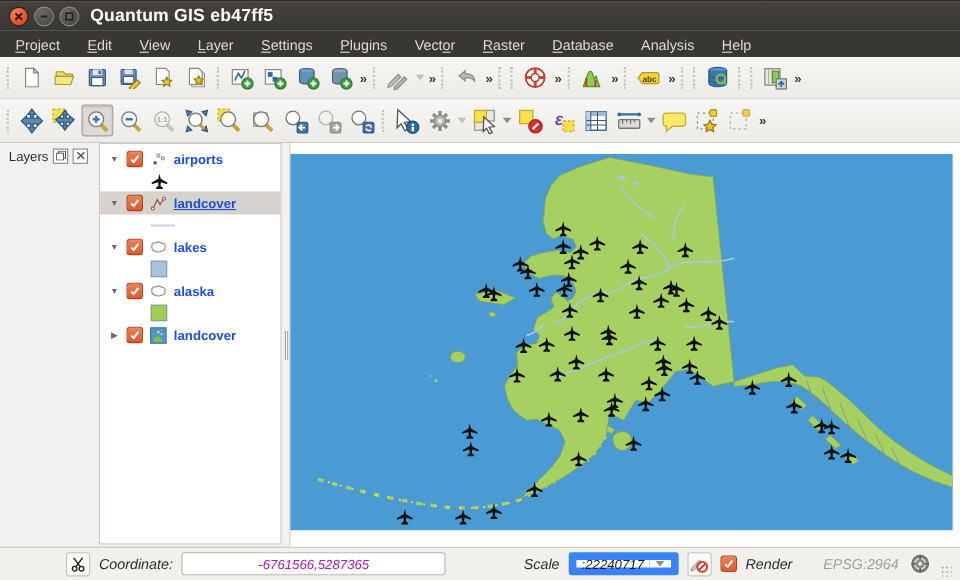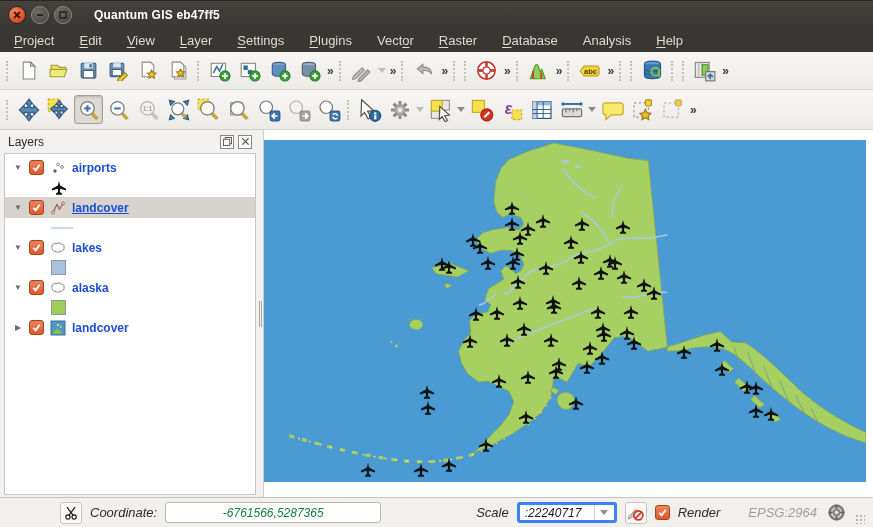--- a/index.html
+++ b/index.html
@@ -9,21 +9,21 @@
 
   
   .titlebar { height:28px; background:linear-gradient(#45423e,#393733); border-top:1px solid #2a2825;
               display:flex; align-items:center; padding-left:8px; flex:0 0 28px; }
   .winbtns { display:flex; gap:5px; align-items:center; }
   .winbtn { width:18px; height:18px; border-radius:50%; display:flex; align-items:center; justify-content:center;
             border:1px solid #27251f; position:relative; }
   .winbtn.close { background:radial-gradient(circle at 35% 30%, #f08662, #df4f29 65%, #b33a12); }
   .winbtn.minmax { background:radial-gradient(circle at 35% 30%, #6d6b66, #504e49 70%, #3e3c37); border-color:#8b8984; }
   .winbtn svg { display:block; }
-  .app-title { color:#fff; font-weight:bold; font-size:12px; margin-left:22px; letter-spacing:.2px; }
+  .app-title { color:#fff; font-weight:bold; font-size:16px; margin-left:10px; letter-spacing:.2px; }
 
   
   .menubar { height:24px; background:#393733; display:flex; align-items:center; gap:25px;
              padding-left:14px; flex:0 0 24px; }
   .menu-item { color:#dfdbd2; font-size:13px; cursor:default; }
   .menu-item u { text-decoration:underline; text-underline-offset:2px; }
 
   
   .toolbar { background:linear-gradient(#f7f6f4,#edebe8); border-bottom:1px solid #d8d6d2;
              display:flex; align-items:center; padding:0 3px; gap:1px; }
@@ -32,21 +32,21 @@
   .tb { width:29px; height:29px; display:flex; align-items:center; justify-content:center; border-radius:3px; flex:0 0 auto; }
   .tb.pressed { background:#dddad6; border:1px solid #a5a29d; box-shadow:inset 0 1px 2px rgba(0,0,0,.18); }
   .tbhandle { width:4px; height:20px; border-left:2px dotted #c3c1bd; margin:0 3px; flex:0 0 auto; }
   .ovf { font-size:12px; font-weight:bold; color:#3a3834; padding:0 2px; letter-spacing:-1px; flex:0 0 auto; }
   .caret { width:0; height:0; border-left:4px solid transparent; border-right:4px solid transparent;
            border-top:5px solid #8f8d89; margin:0 1px; flex:0 0 auto; }
   .caret.dim { border-top-color:#c0beba; }
 
   
   .main { flex:1; display:flex; min-height:0; }
-  .layers-panel { width:258px; flex:0 0 258px; display:flex; flex-direction:column; background:#f2f1ef; }
+  .layers-panel { width:258px; flex:0 0 258px; display:flex; flex-direction:row; background:#f2f1ef; }
   .panel-header { height:23px; display:flex; align-items:center; padding:0 6px 0 8px; }
   .panel-title { font-size:12px; color:#2f2d2a; flex:1; }
   .panel-btn { width:14px; height:14px; border:1px solid #8a8884; background:#fdfdfc; margin-left:4px;
                display:flex; align-items:center; justify-content:center; }
   .layer-list { flex:1; background:#fff; border:1px solid #c9c7c3; margin:0 2px 2px 4px; padding-top:3px; overflow:hidden; }
   .layer-row { height:21px; display:flex; align-items:center; gap:6px; padding-left:8px; }
   .layer-row.selected { background:#d6d3cf; }
   .expander { width:10px; font-size:8px; color:#6e6c68; text-align:center; }
   .lcheck { width:15px; height:15px; border-radius:3px; border:1px solid #a8431a;
             background:linear-gradient(#ec835b,#dd5a2b); display:flex; align-items:center; justify-content:center; }
@@ -62,23 +62,23 @@
   .map-ocean svg.terrain { position:absolute; inset:0; width:100%; height:100%; }
   .land { fill:var(--land,#a6d162); stroke:#8aa550; stroke-width:.8; }
   .river { fill:none; stroke:var(--river,#abc8e3); stroke-width:1.4; }
   .plane { position:absolute; width:16px; height:16px; transform:translate(-50%,-50%); }
   .plane svg { display:block; width:100%; height:100%; fill:var(--plane,#111); }
 
   
   .statusbar { height:30px; flex:0 0 30px; background:#f1f0ed; border-top:1px solid #c5c3bf;
                display:flex; align-items:center; padding:0 8px; gap:8px; font-size:13px; color:#2e2c29;font-style:italic; }
   .sb-label { flex:0 0 auto; }
-  .coord-input { width:216px; height:21px; background:#fff; border:1px solid #b8b6b1; border-radius:3px;
-                 text-align:center; font-size:12px; color:#15803d; display:flex; align-items:center; justify-content:center; }
-  .scale-combo { width:100px; height:21px; background:#fff; border:3px solid #3b82f6; border-radius:3px;
+  .coord-input { width:240px; height:21px; background:#fff; border:1px solid #b8b6b1; border-radius:3px;
+                 text-align:center; font-size:12px; color:#a21caf; display:flex; align-items:center; justify-content:center; }
+  .scale-combo { width:100px; height:21px; background:#fff; border:7px solid #3b82f6; border-radius:3px;
                  display:flex; align-items:center; }
   .scale-value { flex:1; font-size:12px; padding-left:5px; color:#1d1c1a; white-space:nowrap; overflow:hidden; }
   .combo-arrow { width:20px; align-self:stretch; border-left:1px solid #cfcdc9; display:flex; align-items:center; justify-content:center; }
   .sbtn { width:22px; height:22px; display:flex; align-items:center; justify-content:center; background:#fbfaf9;
           border:1px solid #c5c3bf; border-radius:3px; }
   .epsg { color:#a09e9a; font-size:13px; }
   .resize-grip { width:10px; height:10px; background-image:radial-gradient(#b5b3af 1.1px, transparent 1.1px);
                  background-size:4px 4px; align-self:flex-end; margin-bottom:3px; }
 </style>
 </head>

